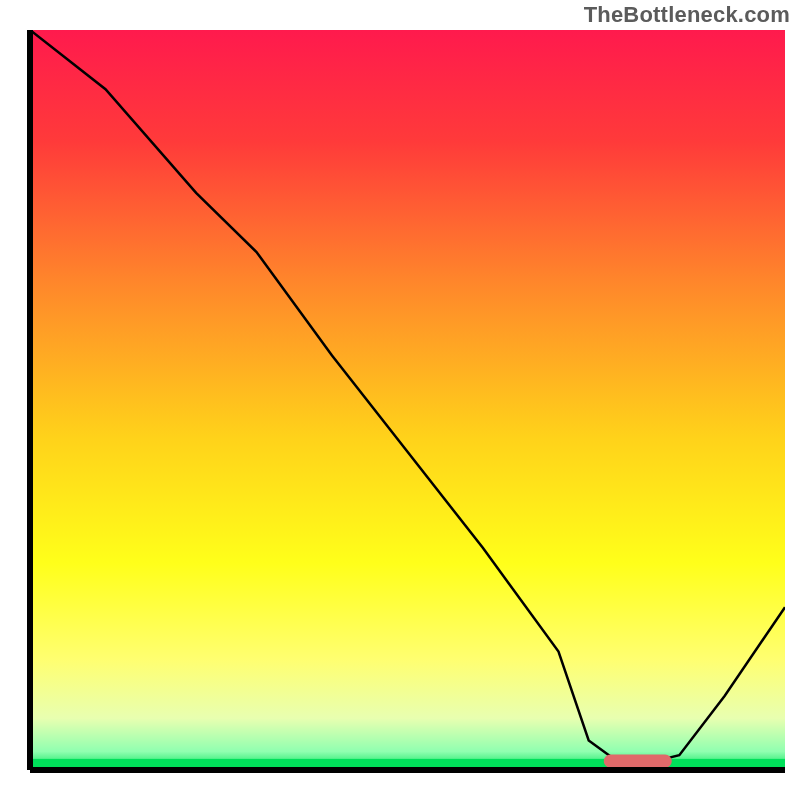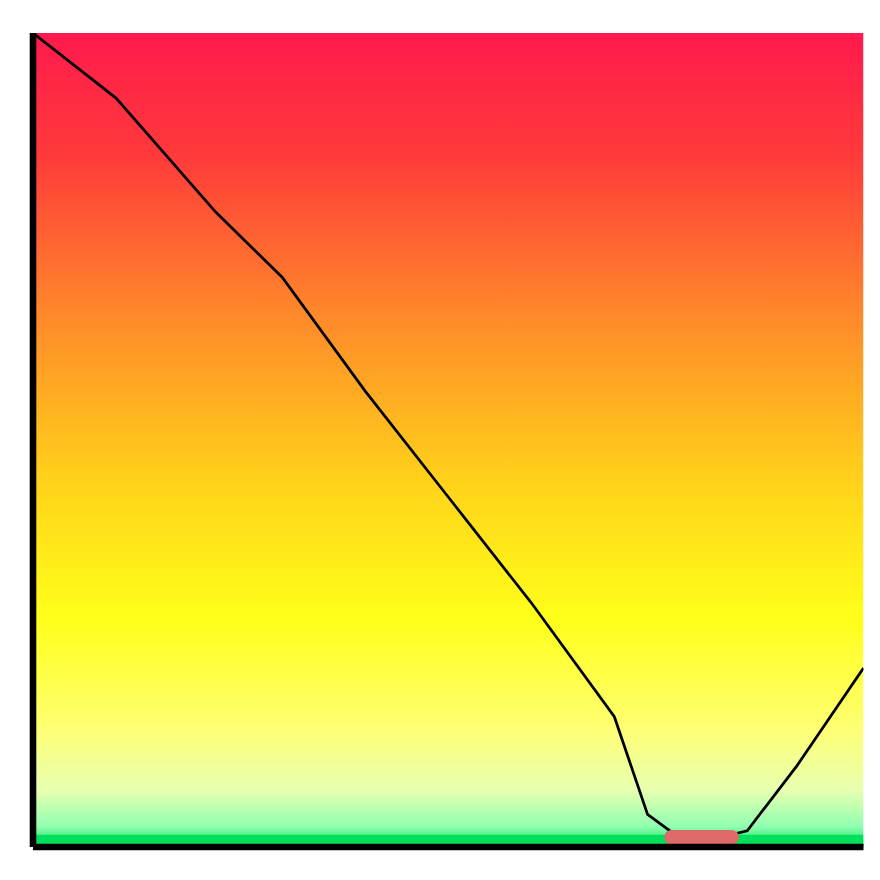--- a/index.html
+++ b/index.html
@@ -26,20 +26,21 @@
   }
   svg {
     position: absolute;
     top: 0;
     left: 0;
   }
 </style>
 </head>
 <body>
 <div class="container">
+  <div class="watermark">TheBottleneck.com</div>
   <svg id="chart-svg" width="800" height="800" viewBox="0 0 800 800">
     <defs>
       <linearGradient id="bgGrad" x1="0" y1="0" x2="0" y2="1">
 
       <stop offset="0%" stop-color="#ff1a4d"></stop>
           <stop offset="15%" stop-color="#ff3a3a"></stop>
           <stop offset="35%" stop-color="#ff8a2a"></stop>
           <stop offset="55.00000000000001%" stop-color="#ffd21a"></stop>
           <stop offset="72%" stop-color="#ffff1a"></stop>
           <stop offset="85%" stop-color="#ffff70"></stop>

